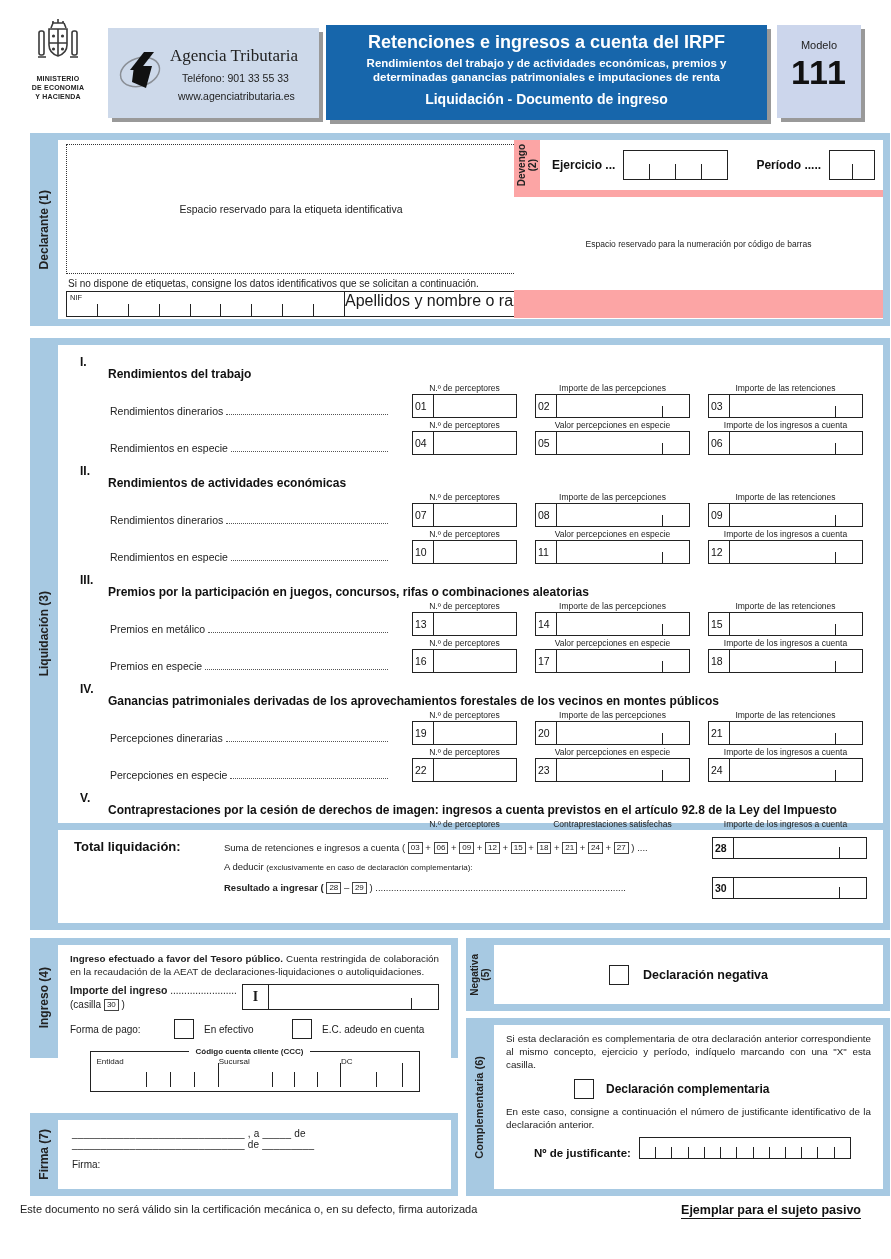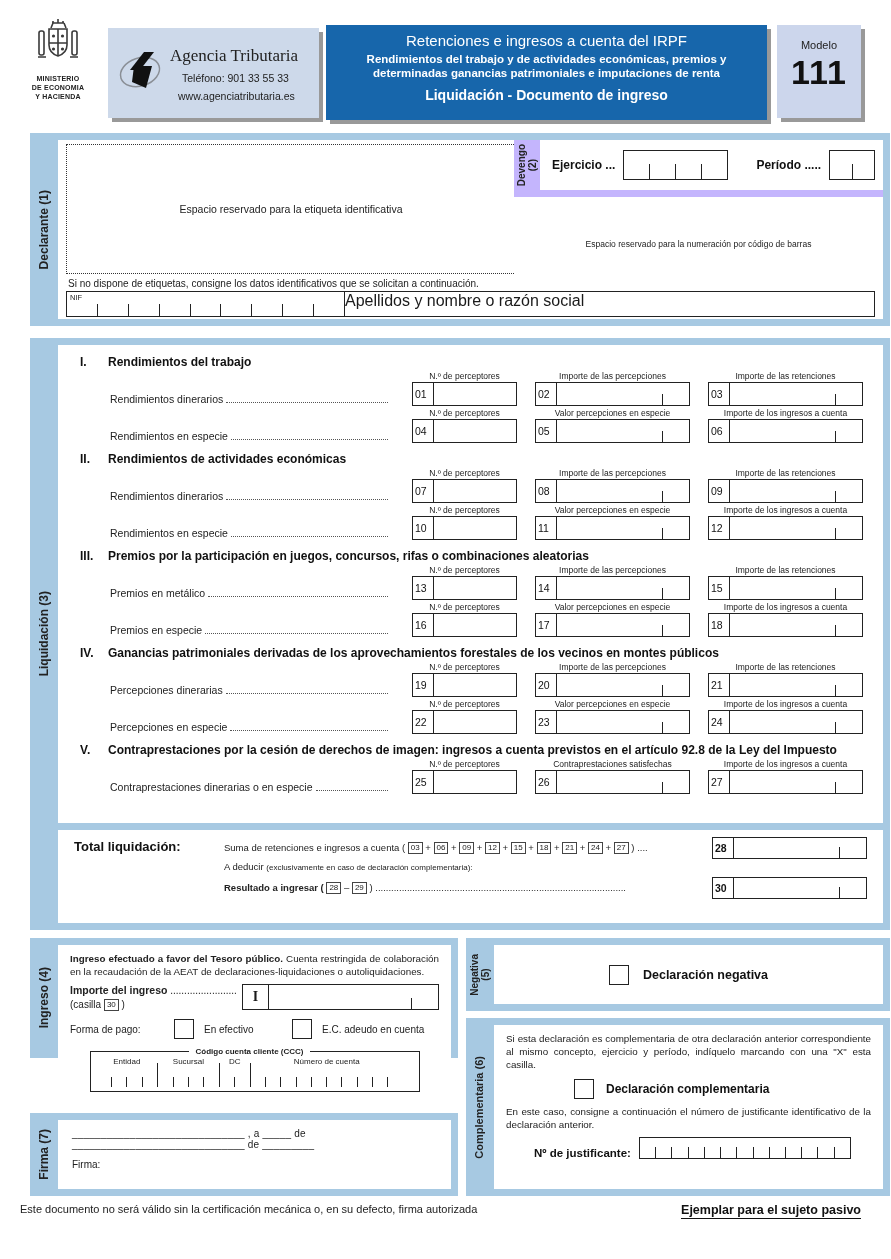--- a/index.html
+++ b/index.html
@@ -13,21 +13,21 @@
   .ministry svg { display:block; margin:0 auto; }
   .ministry .mline { font-size:7px; font-weight:bold; letter-spacing:.2px; line-height:1.3; color:#222; }
 
   .agency-box { left:108px; top:28px; width:211px; height:90px; background:#cdd9ea; box-shadow:4px 4px 0 #999; }
   .agency-box .alogo { position:absolute; left:10px; top:20px; }
   .agency-box .aname { position:absolute; left:62px; top:18px; font-family:"Liberation Serif", serif; font-size:17px; color:#222; }
   .agency-box .aphone { position:absolute; left:74px; top:44px; font-size:10.5px; color:#222; }
   .agency-box .aweb { position:absolute; left:70px; top:62px; font-size:10.5px; color:#222; }
 
   .title-box { left:326px; top:25px; width:441px; height:95px; background:#1766ab; box-shadow:4px 4px 0 #999; color:#fff; text-align:center; padding-top:7px; }
-  .title-box .t1 { font-size:15px; font-weight:normal;text-align:center; }
+  .title-box .t1 { font-size:18px; font-weight:bold;text-align:center; }
   .title-box .t2 { font-size:11.5px; font-weight:bold; margin-top:4px; line-height:1.2; }
   .title-box .t3 { font-size:14px; font-weight:bold; margin-top:6px; }
 
   .model-box { left:777px; top:25px; width:84px; height:93px; background:#ccd6ec; box-shadow:4px 4px 0 #999; text-align:center; }
   .model-box .mlabel { font-size:11px; margin-top:14px; color:#222; }
   .model-box .mnum { font-size:34px; font-weight:bold; letter-spacing:1px; margin-top:2px; color:#111; }
 
   
   .frame { position:absolute; background:#a7c9e2; }
   .strip { position:absolute; left:0; top:0; bottom:0; width:28px; display:flex; align-items:center; justify-content:center; }
@@ -39,37 +39,37 @@
   .etiqueta { position:absolute; left:8px; top:4px; width:450px; height:130px; border:1px dotted #333; display:flex; align-items:center; justify-content:center; font-size:10.5px; color:#222; }
   .decl-note { position:absolute; left:10px; top:138px; font-size:10px; color:#222; }
   .nif-row { position:absolute; left:8px; top:151px; right:8px; height:26px; border:1px solid #222; display:flex; }
   .nif-cell { width:278px; border-right:1px solid #222; position:relative; }
   .nif-cell .flabel { position:absolute; left:3px; top:1px; font-size:7.5px; }
   .name-cell { flex:1; position:relative; }
   .cells { display:flex; align-items:flex-end; height:100%; width:100%; }
   .cells i { flex:1; height:52%; border-right:1px solid #222; }
   .cells i:last-child { border-right:none; }
 
-  .dev-group { position:absolute; right:0; top:0; width:369px; height:150px; background:#c4b5fd; }
+  .dev-group { position:absolute; right:0; top:0; width:369px; height:178px; background:#fca5a5; }
   .dev-row { display:flex; height:50px; }
   .dev-strip { width:26px; display:flex; align-items:center; justify-content:center; }
   .dev-strip .vlabel { font-size:10px; }
   .dev-white { flex:1; background:#fff; display:flex; align-items:center; }
   .dev-white .dlbl { font-weight:bold; font-size:12px; color:#111; }
   .segbox { border:1px solid #222; height:30px; background:#fff; }
   .barcode-box { margin-top:7px; height:93px; background:#fff; display:flex; align-items:center; justify-content:center; }
   .barcode-box span { font-size:8.5px; color:#222; }
 
   
   .liq-inner1 { left:28px; top:7px; width:825px; height:478px; padding:10px 20px 0 20px; }
   .liq-inner2 { left:28px; top:492px; width:825px; height:93px; padding:7px 16px 0 16px; }
   .liq-section { margin-bottom:9px; }
   .sechead { display:flex; font-size:12px; font-weight:bold; color:#111; margin-bottom:2px; }
   .secnum { width:30px; padding-left:2px; }
-  .sectitle { flex:1; }
+  .sectitle { flex:1;margin-top:12px; }
   .headrow, .boxrow { display:grid; grid-template-columns:1fr 105px 155px 155px; column-gap:18px; }
   .headrow { margin-top:2px; margin-bottom:1px; }
   .colhead { font-size:8.5px; text-align:center; color:#222; }
   .boxrow { align-items:end; margin-bottom:2px; }
   .rowlabel { display:flex; align-items:baseline; padding-left:32px; font-size:10.5px; color:#222; }
   .leaders { flex:1; border-bottom:1px dotted #555; margin:0 6px 3px 3px; }
   .cellbox { border:1px solid #222; height:24px; background:#fff; position:relative; display:flex; }
   .cellbox .code { width:21px; border-right:1px solid #222; font-size:10.5px; display:flex; align-items:center; padding-left:2px; color:#111; }
   .dec { position:absolute; right:26px; bottom:0; width:1px; height:11px; background:#222; }
 
@@ -90,21 +90,21 @@
   .imp-left { width:168px; font-size:10px; color:#222; }
   .imp-left b { font-size:10.5px; }
   .impbox { flex:1; height:26px; border:1px solid #222; position:relative; display:flex; margin-left:4px; }
   .impbox .cursym { width:26px; border-right:1px solid #222; display:flex; align-items:center; justify-content:center; font-family:"Liberation Serif", serif; font-weight:bold; font-size:14px; }
   .casilla-line { margin-top:3px; }
   .fp-row { display:flex; align-items:center; margin-top:8px; font-size:10px; color:#222; }
   .chk { width:20px; height:20px; border:1.5px solid #222; background:#fff; flex:none; }
   .ccc { border:1px solid #222; width:330px; margin:8px auto 0 auto; padding:1px 16px 4px 6px; }
   .ccc legend { font-size:8px; font-weight:bold; padding:0 6px; margin:0 auto; text-align:center; color:#222; }
   .ccc-groups { display:flex; align-items:flex-end; height:30px; }
-  .ccc .g { display:flex; flex-direction:column; height:100%; }
+  .ccc .g { display:flex; flex-direction:row; height:100%; }
   .ccc .glabel { font-size:8px; text-align:center; color:#222; }
   .ccc .g .cells { flex:1; }
   .ccc .gsep { width:1px; background:#222; height:24px; }
 
   
   .neg-inner { left:28px; top:7px; width:389px; height:59px; display:flex; align-items:center; justify-content:center; gap:14px; }
   .neg-label { font-weight:bold; font-size:12.5px; color:#111; }
 
   
   .comp-inner { left:28px; top:7px; width:389px; height:164px; padding:8px 12px 0 12px; }
@@ -583,35 +583,20 @@
           </div>
           <div class="gsep"></div>
           <div class="g" style="flex:2;">
             <div class="glabel">DC</div>
             <div class="cells">
                 <i></i>
                 <i></i>
               </div>
           </div>
           <div class="gsep"></div>
-          <div class="g" style="flex:10;">
-            <div class="glabel">Número de cuenta</div>
-            <div class="cells">
-                <i></i>
-                <i></i>
-                <i></i>
-                <i></i>
-                <i></i>
-                <i></i>
-                <i></i>
-                <i></i>
-                <i></i>
-                <i></i>
-              </div>
-          </div>
         </div>
       </fieldset>
     </div>
   </div>
 
   <div class="frame" style="left:466px; top:938px; width:424px; height:73px;">
     <div class="strip">
       <span class="vlabel" style="font-size:10px;">Negativa
 (5)</span>
     </div>

